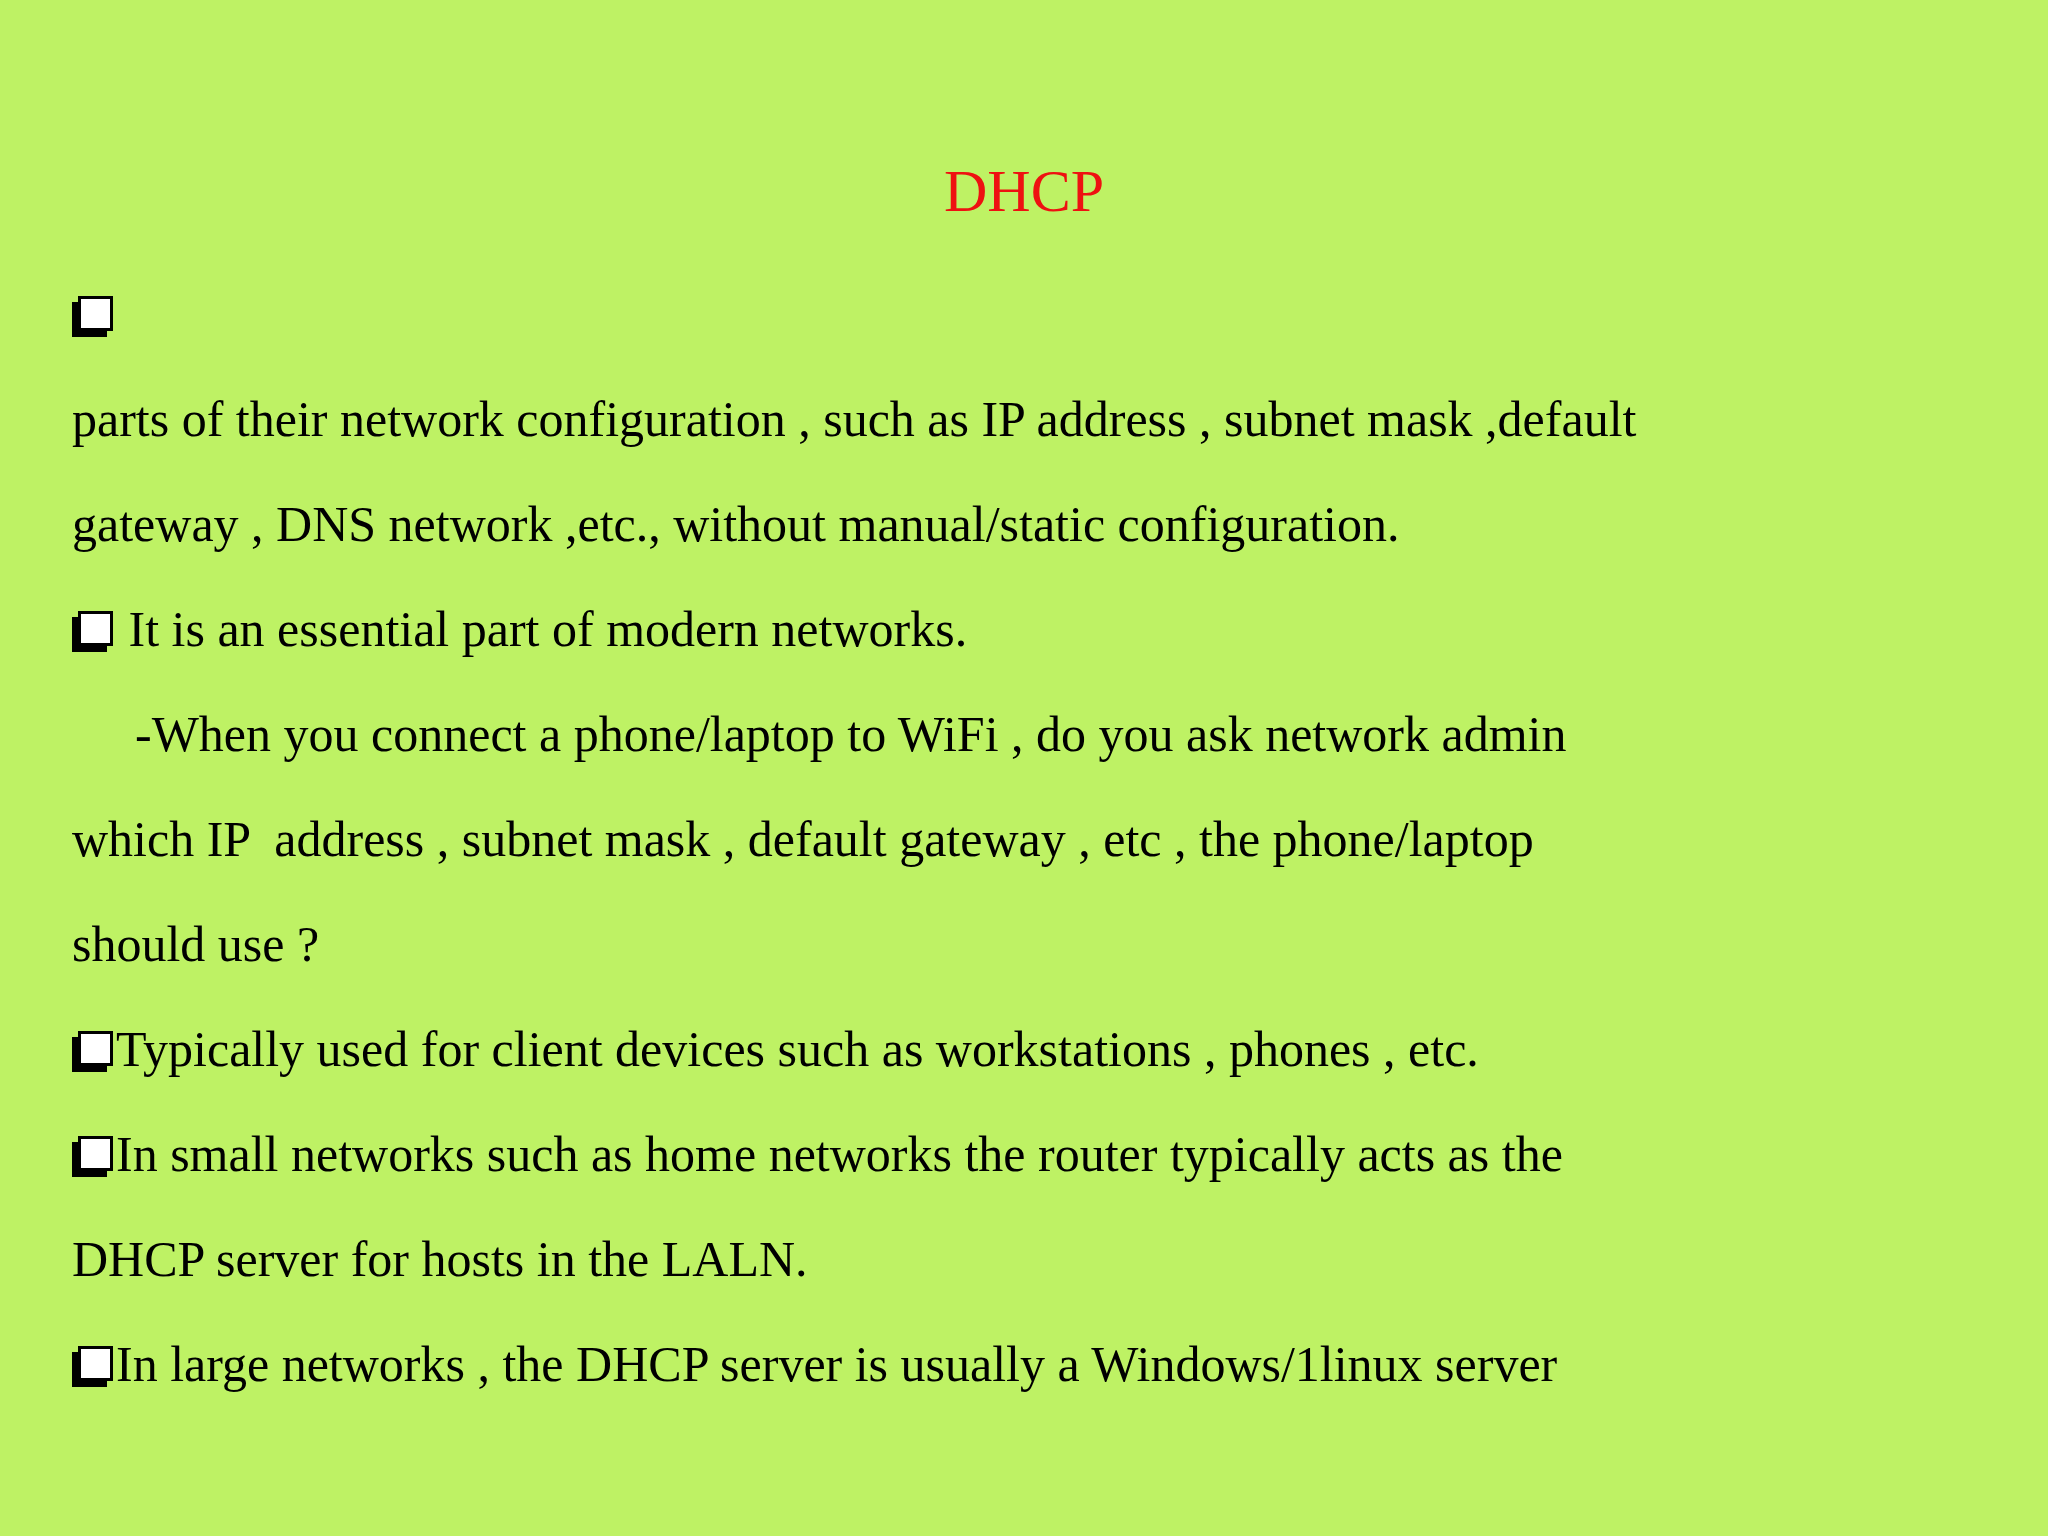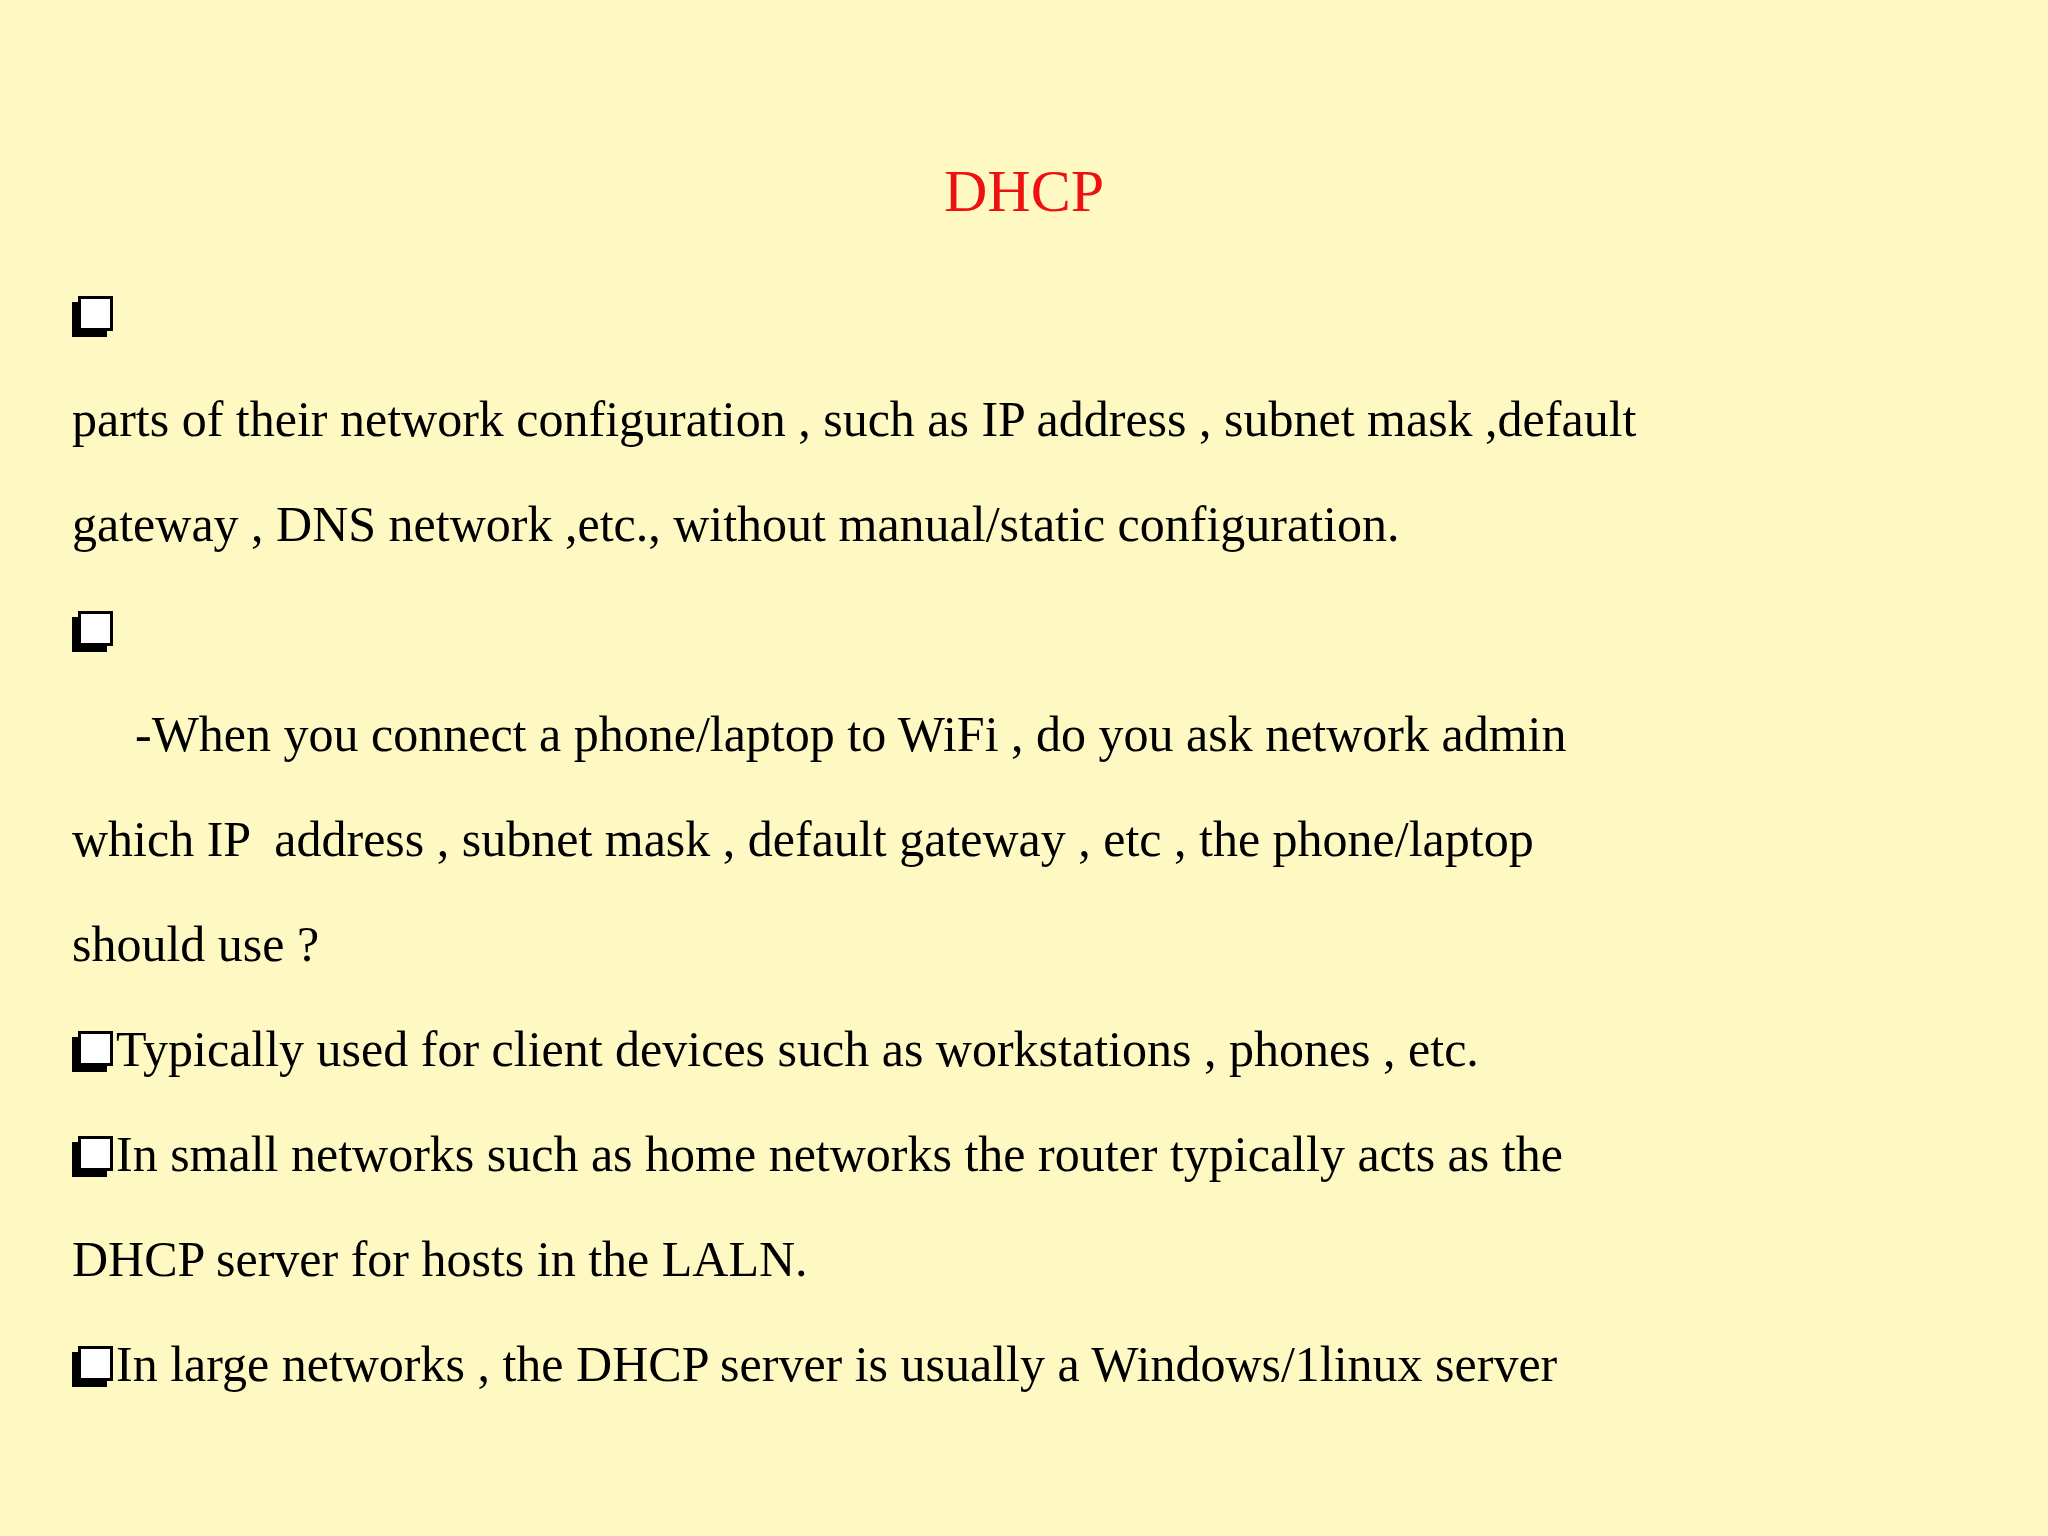--- a/index.html
+++ b/index.html
@@ -4,21 +4,21 @@
 <style>
   html, body {
     margin: 0;
     padding: 0;
     background: #ffffff;
   }
   .slide {
     position: relative;
     width: 2048px;
     height: 1536px;
-    background: #fef9c3;
+    background: #bef264;
     overflow: hidden;
     font-family: "Liberation Serif", "DejaVu Serif", serif;
     color: #000000;
   }
   .title {
     position: absolute;
     top: 158px;
     left: 0;
     width: 100%;
     text-align: center;
@@ -65,21 +65,21 @@
   <div class="title">DHCP</div>
 
   <div class="body">
 
     <div class="line"><span class="bullet"></span></div>
 
     <div class="line"><span class="txt">parts of their network configuration , such as IP address , subnet mask ,default</span></div>
 
     <div class="line"><span class="txt">gateway , DNS network ,etc., without manual/static configuration.</span></div>
 
-    <div class="line"><span class="bullet"></span></div>
+    <div class="line"><span class="bullet"></span><span class="txt"> It is an essential part of modern networks.</span></div>
 
     <div class="line indent"><span class="txt">-When you connect a phone/laptop to WiFi , do you ask network admin</span></div>
 
     <div class="line"><span class="txt">which IP  address , subnet mask , default gateway , etc , the phone/laptop</span></div>
 
     <div class="line"><span class="txt">should use ?</span></div>
 
     <div class="line"><span class="bullet"></span><span class="txt">Typically used for client devices such as workstations , phones , etc.</span></div>
 
     <div class="line"><span class="bullet"></span><span class="txt">In small networks such as home networks the router typically acts as the</span></div>

